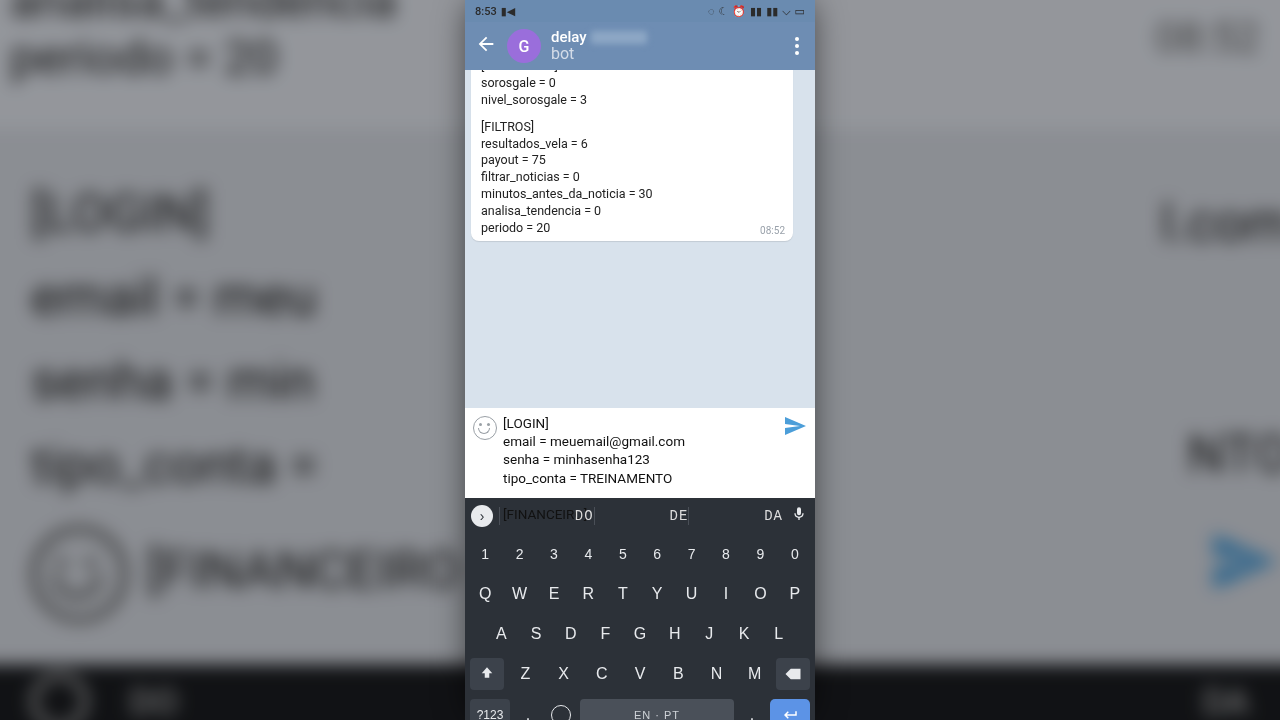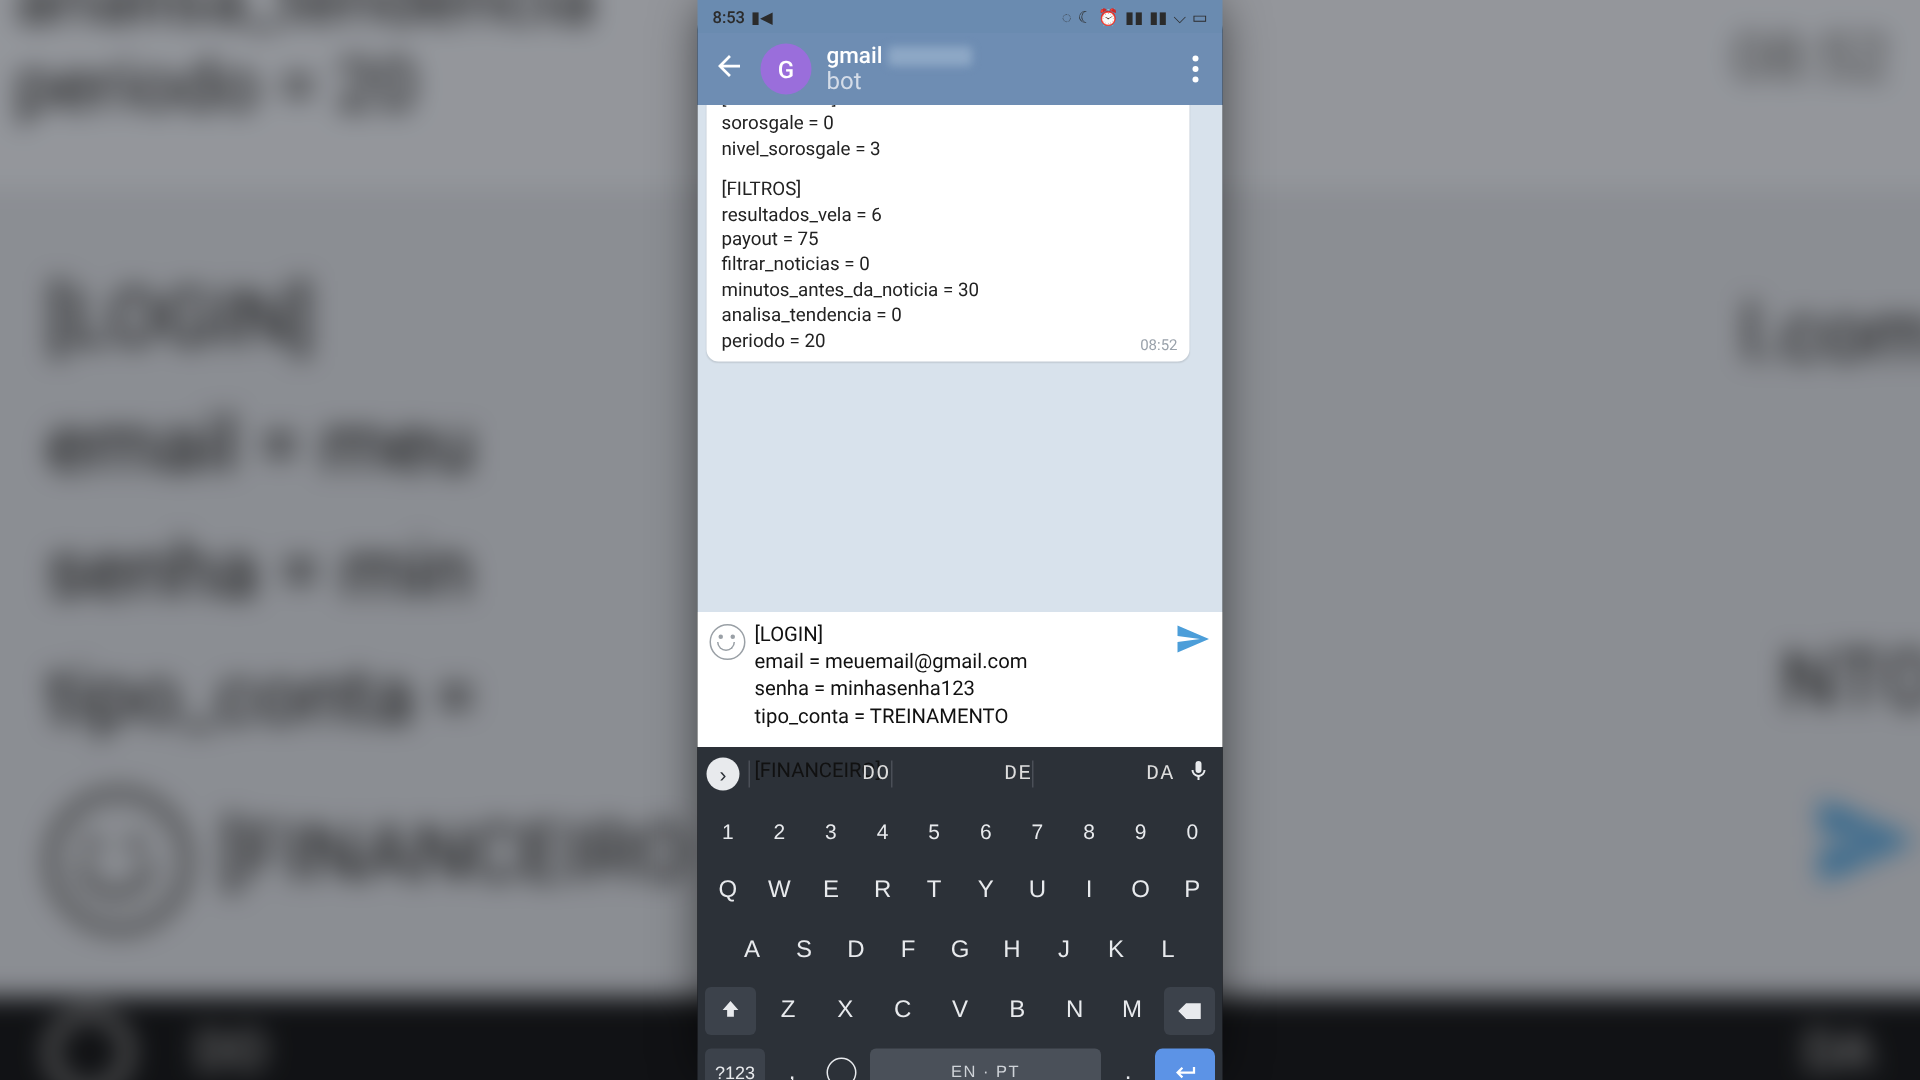--- a/index.html
+++ b/index.html
@@ -128,21 +128,21 @@
 
   <div class="header">
     <div class="back">
       <svg viewBox="0 0 24 24">
           <path fill="#fff" d="M20 11H7.8l5.6-5.6L12 4l-8 8 8 8 1.4-1.4L7.8 13H20z"></path>
         </svg>
     </div>
     <div class="avatar">G</div>
     <div class="titleblock">
       <div class="name">
-          <span>gmail</span>
+          <span>delay</span>
           <span class="blurspot"></span>
         </div>
       <div class="sub">bot</div>
     </div>
     <div class="menu-dots">
         <span></span>
         <span></span>
         <span></span>
       </div>
   </div>

